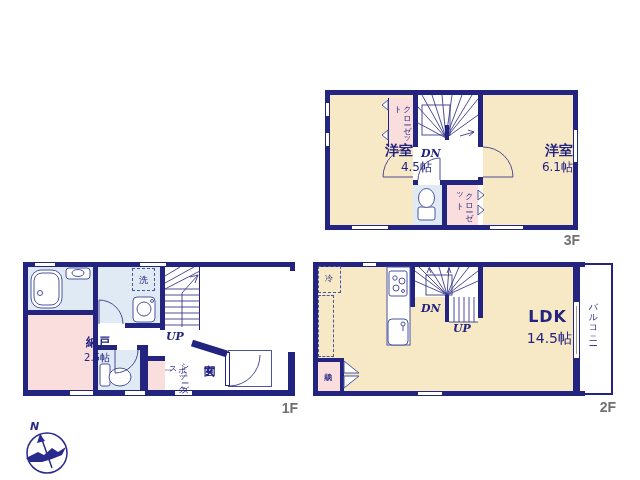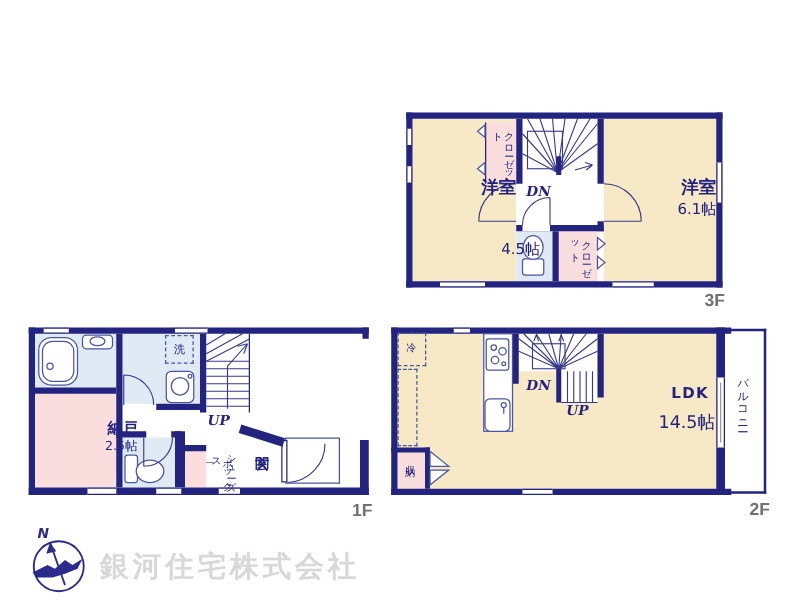--- a/index.html
+++ b/index.html
@@ -71,21 +71,21 @@
         <rect x="88" y="112" width="17" height="13" rx="2"></rect>
         <ellipse cx="96.5" cy="103" rx="8" ry="9.5"></ellipse>
         <polygon points="58,5 52,10 58,15"></polygon>
         <polygon points="58,35 52,40 58,45"></polygon>
         <polygon points="148,95 154,100 148,105"></polygon>
         <polygon points="148,110 154,115 148,120"></polygon>
       </g>
     </svg>
 
     <div class="lbl center" style="left:330px;top:142px;width:83px;font-size:14px;font-weight:bold;">洋室</div>
-    <div class="lbl center" style="left:330px;top:161px;width:102px;font-size:12px;margin-top:32px;">4.5帖</div>
+    <div class="lbl center" style="left:330px;top:161px;width:102px;font-size:12px;">4.5帖</div>
     <div class="lbl center" style="left:483px;top:142px;width:90px;font-size:14px;font-weight:bold;">洋室</div>
     <div class="lbl center" style="left:483px;top:161px;width:90px;font-size:12px;">6.1帖</div>
     <div class="lbl vtext" style="left:393px;top:100px;height:45px;font-size:8px;">クローゼット</div>
     <div class="lbl vtext" style="left:455px;top:187px;height:37px;font-size:8px;">クローゼット</div>
     <div class="lbl dnup" style="left:421px;top:148px;">DN</div>
     <div class="floor-label" style="left:556px;top:232px;width:24px;text-align:right;">3F</div>
   </div>
 
   <div>
 
@@ -130,21 +130,21 @@
         <circle cx="85" cy="24" r="1.5"></circle>
         <rect x="70" y="52" width="20" height="26" rx="4"></rect>
         <circle cx="85" cy="57" r="2"></circle>
         <path d="M85 59 L85 64" fill="none"></path>
         <polygon points="26,94 41,106 26,106"></polygon>
         <polygon points="26,121 41,109 26,109"></polygon>
       </g>
       <rect x="127" y="28" width="4" height="27" fill="#232380"></rect>
     </svg>
 
-    <div class="lbl center" style="left:503px;top:308px;width:64px;font-size:12px;font-weight:bold;letter-spacing:1px;">LDK</div>
+    <div class="lbl center" style="left:503px;top:308px;width:64px;font-size:16px;font-weight:bold;letter-spacing:1px;">LDK</div>
     <div class="lbl center" style="left:498px;top:330px;width:74px;font-size:14px;">14.5帖</div>
     <div class="lbl vtext" style="left:588px;top:296px;height:64px;font-size:9px;">バルコニー</div>
     <div class="lbl vtext" style="left:323px;top:366px;height:22px;font-size:8px;">収納</div>
     <div class="lbl" style="left:325px;top:274px;font-size:8px;">冷</div>
     <div class="lbl dnup" style="left:421px;top:303px;">DN</div>
     <div class="lbl dnup" style="left:453px;top:323px;">UP</div>
     <div class="floor-label" style="left:592px;top:399px;width:24px;text-align:right;">2F</div>
   </div>
 
   <div>
@@ -216,15 +216,14 @@
     <div class="floor-label" style="left:274px;top:400px;width:24px;text-align:right;">1F</div>
   </div>
 
   <svg style="left:18px;top:422px;" width="56" height="56" viewBox="0 0 56 56">
     <circle cx="29" cy="31" r="20" stroke="#2a2a8c" stroke-width="1.5" fill="none"></circle>
     <path d="M34 46 L22 12" stroke="#2a2a8c" stroke-width="1.5" fill="none"></path>
     <polygon points="22,12 19,21 27,19" fill="#2a2a8c"></polygon>
     <polygon points="8,36 20,30 26,33 34,26 40,30 48,25 44,33 34,37 24,40 12,40" fill="#2a2a8c"></polygon>
   </svg>
   <div class="lbl" style="left:30px;top:421px;font-size:11px;font-style:italic;font-weight:bold;color:#2a2a8c;">N</div>
-  <div class="watermark" style="left:80px;top:438px;">銀河住宅株式会社</div>
 
 </div>
 
 </body></html>

